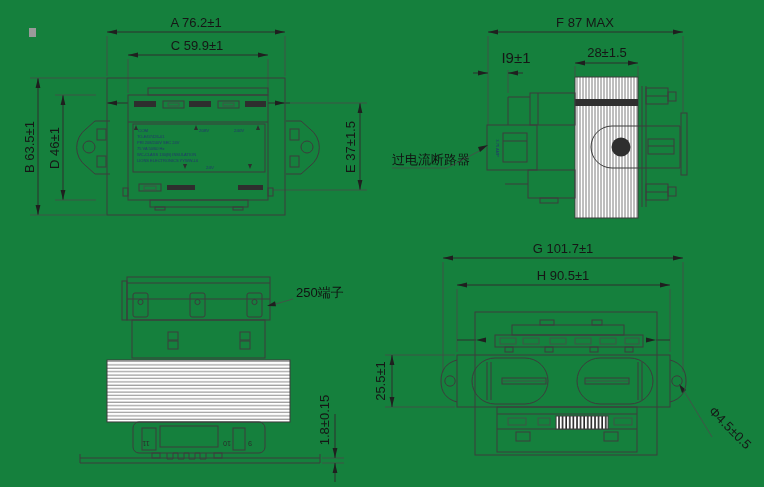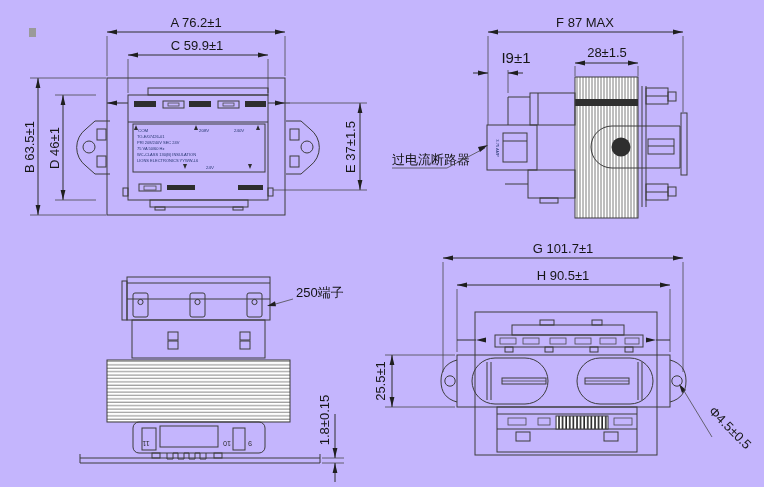--- a/index.html
+++ b/index.html
@@ -1,16 +1,16 @@
 <!DOCTYPE html>
 <html><head>
 <meta charset="utf-8">
 <style>
   html,body{margin:0;padding:0;background:#ffffff;}
-  #stage{position:relative;width:764px;height:487px;background:#c4b5fd;overflow:hidden;
+  #stage{position:relative;width:764px;height:487px;background:#15803d;overflow:hidden;
          font-family:"Liberation Sans",sans-serif;}
   svg{position:absolute;left:0;top:0;}
   .ln{stroke:#3c3c3c;stroke-width:1;fill:none;}
   .thin{stroke:#4a4a4a;stroke-width:0.8;fill:none;}
   .dimln{stroke:#2f2f2f;stroke-width:1;fill:none;}
   .solid{fill:#2e2e2e;stroke:none;}
   .arrfill{fill:#1f1f1f;stroke:none;}
   text{user-select:none;}
   .dim{font:13px "Liberation Sans",sans-serif;fill:#161616;}
   .dim-lg{font:15px "Liberation Sans",sans-serif;fill:#161616;}

